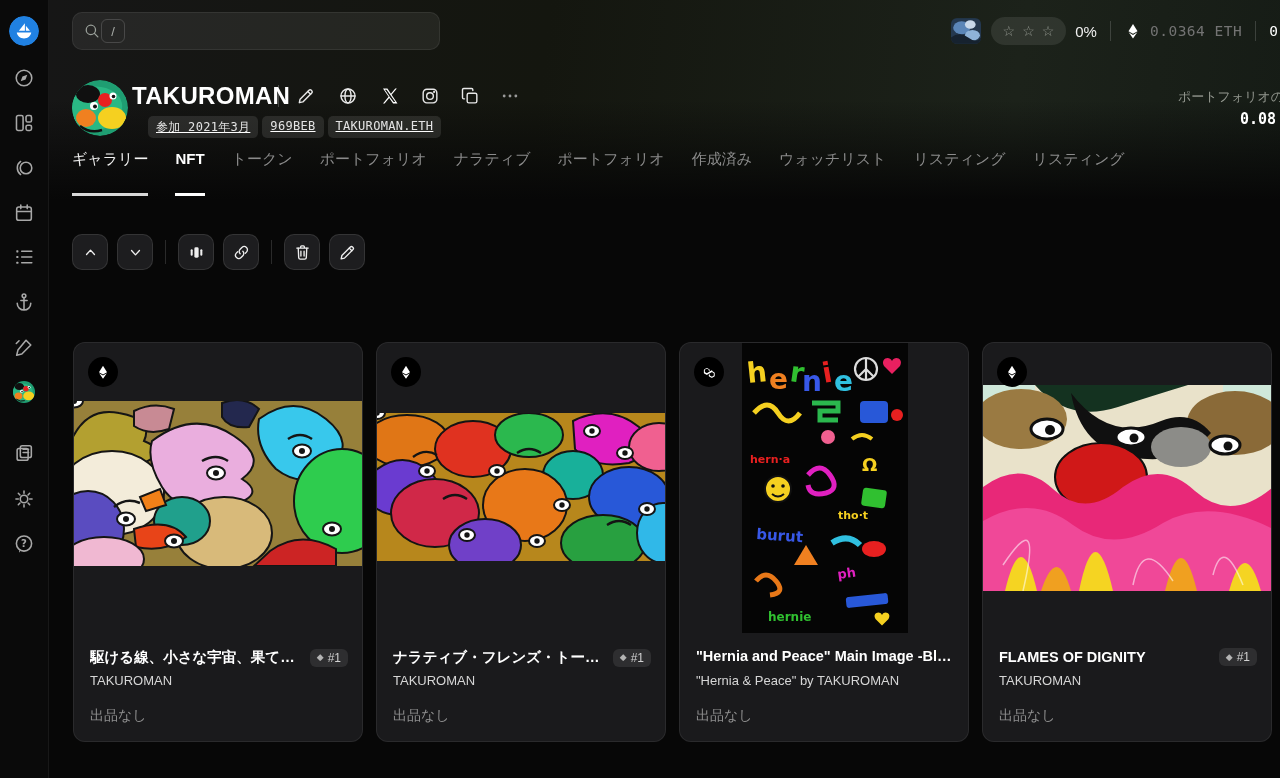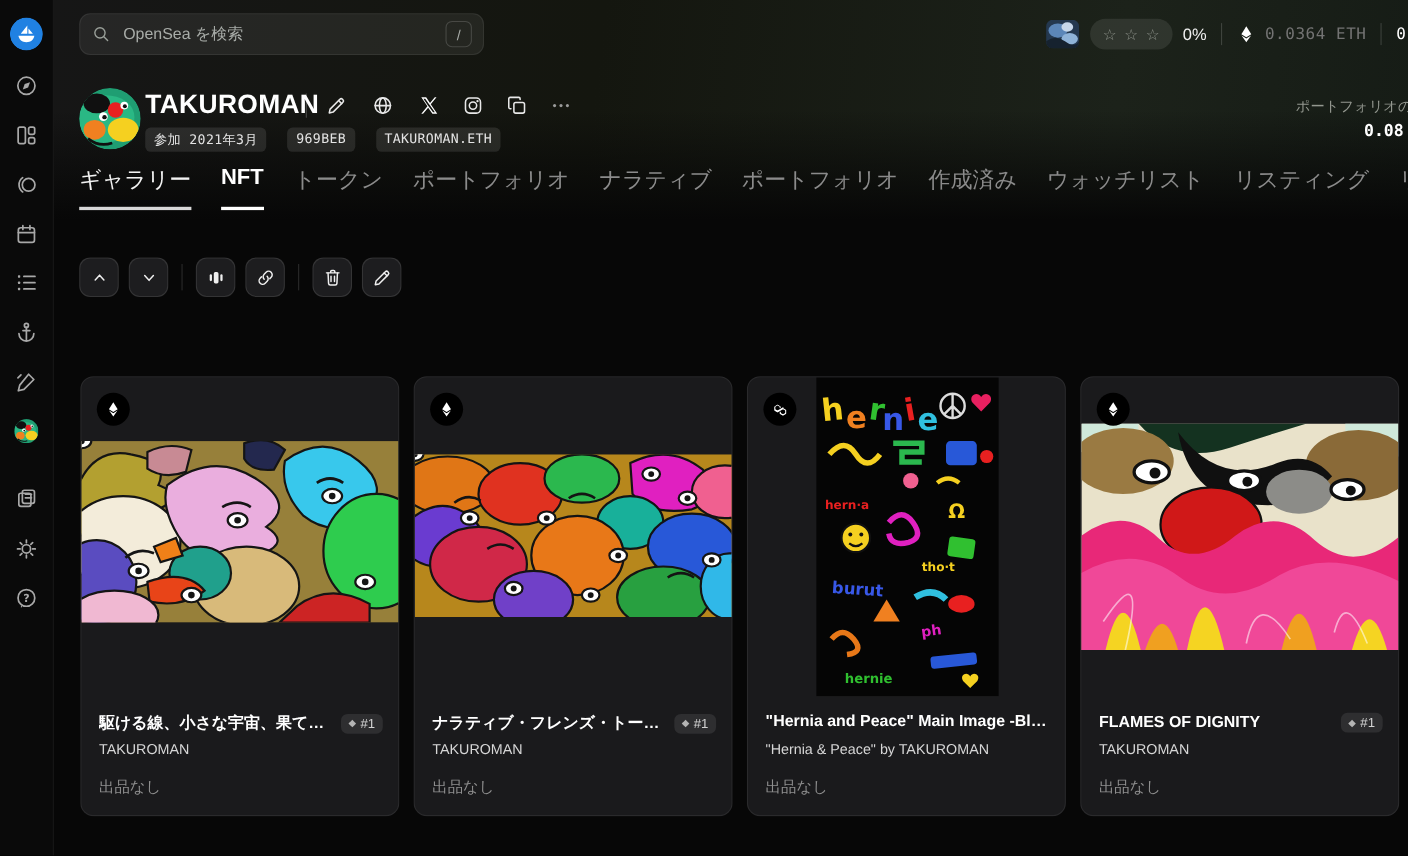--- a/index.html
+++ b/index.html
@@ -40,29 +40,29 @@
   .eth-glyph{width:18px;height:18px;}
   .bal{font-size:14.5px;letter-spacing:.5px;color:#737373;margin-left:8px;}
   .fiat{font-size:14.5px;color:#fff;margin-right:2px;}
 
   
   .avatar{position:absolute;left:72px;top:80px;width:56px;height:56px;border-radius:50%;z-index:4;cursor:pointer;}
   .pname{position:absolute;left:132px;top:82px;font-size:24px;font-weight:700;letter-spacing:.3px;z-index:4;}
   .name-div{position:absolute;left:278px;top:85px;width:1px;height:22px;background:rgba(255,255,255,0.22);z-index:4;}
   .pact{position:absolute;top:86px;width:20px;height:20px;color:#e8e8e8;cursor:pointer;z-index:4;}
   .pact svg{width:20px;height:20px;display:block;}
-  .badges{position:absolute;left:132px;top:116px;display:flex;gap:19px;z-index:4;}
+  .badges{position:absolute;left:148px;top:116px;display:flex;gap:4px;z-index:4;text-decoration:underline;}
   .badge{background:rgba(255,255,255,0.10);border-radius:5px;padding:2.5px 8px;font-size:12px;
     color:#e4e4e4;letter-spacing:.3px;cursor:pointer;}
   .pf-label{position:absolute;left:1178px;top:88px;font-size:13px;color:#93978f;white-space:nowrap;z-index:4;}
   .pf-value{position:absolute;left:1240px;top:110px;font-size:15px;font-weight:700;color:#fff;white-space:nowrap;z-index:4;}
 
   
   .tabs{position:absolute;left:72px;top:150px;display:flex;gap:27px;z-index:4;}
-  .tab{font-size:20px;color:#8b8b8b;padding-bottom:11px;cursor:pointer;white-space:nowrap;}
+  .tab{font-size:15px;color:#8b8b8b;padding-bottom:24px;cursor:pointer;white-space:nowrap;}
   .tab.hovered{color:#f2f2f2;border-bottom:3px solid #d8d8d8;}
   .tab.active{color:#fff;font-weight:700;border-bottom:3px solid #ffffff;}
 
   
   .toolbar{position:absolute;left:72px;top:234px;display:flex;align-items:center;gap:9px;}
   .tbtn{width:36px;height:36px;border-radius:10px;background:#1d1d1f;border:1px solid rgba(255,255,255,0.10);
     display:flex;align-items:center;justify-content:center;color:#efefef;cursor:pointer;box-sizing:border-box;}
   .tbtn svg{width:19px;height:19px;}
   .tdiv{width:1px;height:24px;background:rgba(255,255,255,0.14);margin:0 3px;}
 
@@ -194,21 +194,20 @@
         <text x="12" y="15.4" text-anchor="middle" font-size="11" font-weight="bold" fill="currentColor" font-family="DejaVu Sans">?</text>
       </svg>
     </div>
   </div>
 
   <div class="search-wrap">
     <svg viewBox="0 0 24 24">
       <circle class="stroke" cx="10.5" cy="10.5" r="6.2"></circle>
         <path class="stroke" d="m15.2 15.2 4.6 4.6"></path>
     </svg>
-    <input class="search-input" placeholder="OpenSea を検索" style="">
     <div class="slash-key">/</div>
   </div>
 
   <div class="top-right">
     <svg class="wallet-thumb" viewBox="0 0 28 24">
       <rect width="28" height="24" fill="#24384f"></rect>
       <ellipse cx="10" cy="9" rx="8" ry="6" fill="#5b86b8"></ellipse>
       <ellipse cx="20" cy="16" rx="7" ry="5" fill="#8fb3d8"></ellipse>
       <ellipse cx="18" cy="6" rx="5" ry="4" fill="#c8d8ea"></ellipse>
       <path d="M0 18Q8 12 16 18T28 18V24H0Z" fill="#16222f"></path>

